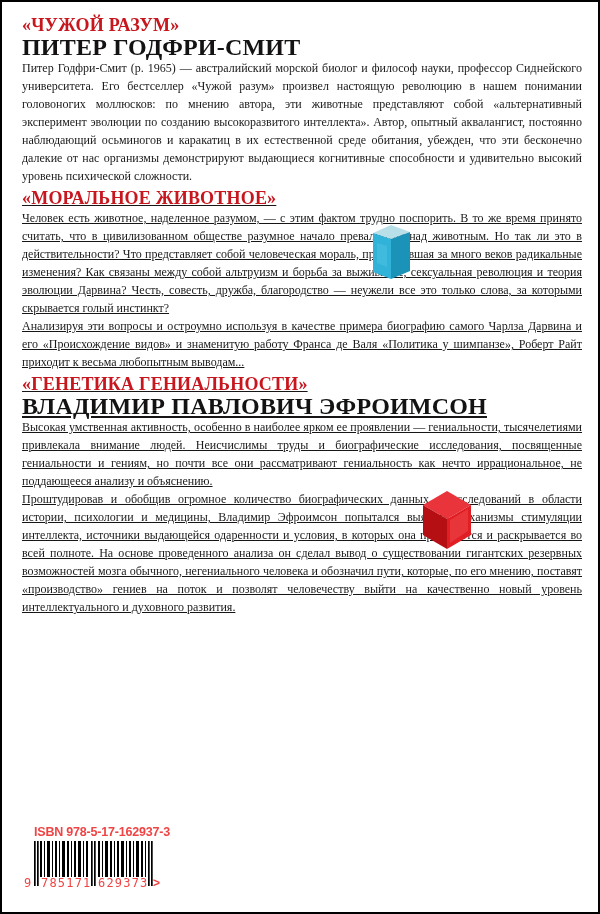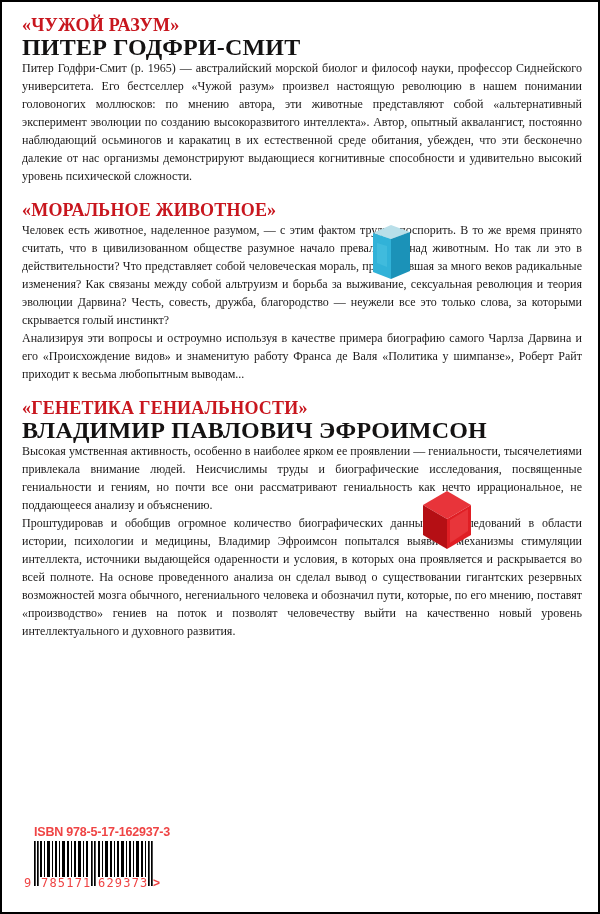--- a/index.html
+++ b/index.html
@@ -8,21 +8,21 @@
     width:600px;height:914px;
     box-sizing:border-box;
     background:#ffffff;
     border:2px solid #000000;
     padding:13px 16px 0 20px;
     font-family:"Liberation Serif", serif;
     color:#171515;
     overflow:hidden;
   }
   .book{position:relative;}
-  .book + .book{margin-top:15px;}
+  .book + .book{margin-top:3px;text-decoration:underline;}
   .title{
     margin:0;
     font-size:18px;line-height:21px;
     font-weight:bold;
     color:#c8161e;
     letter-spacing:.2px;
   }
   .author{
     margin:0 0 1px 0;
     font-size:24px;line-height:22px;

